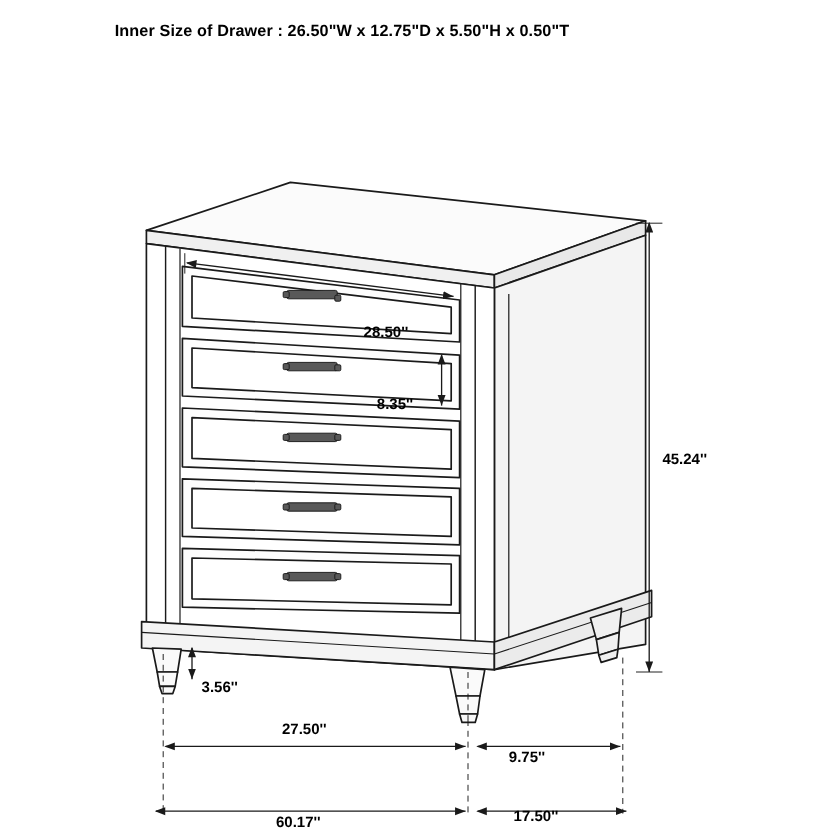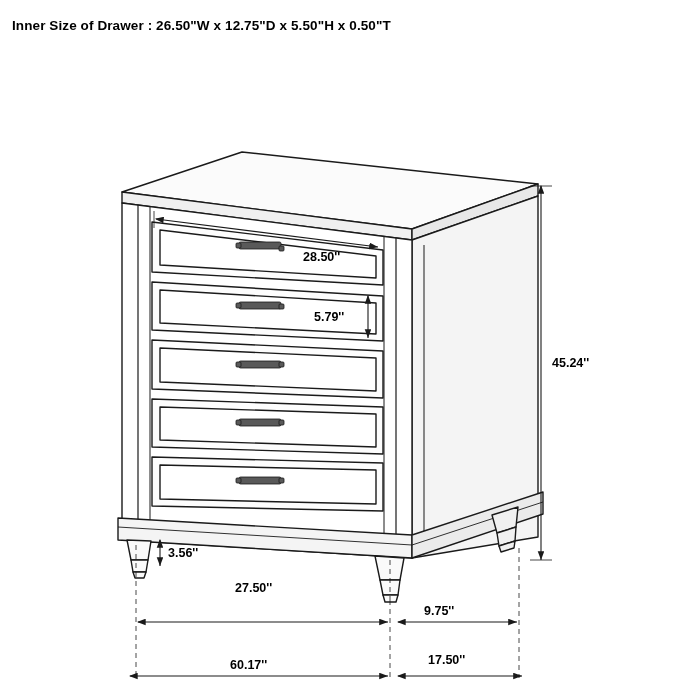--- a/index.html
+++ b/index.html
@@ -18,38 +18,38 @@
   #stage {
     position: relative;
     width: 700px;
     height: 700px;
   }
   #title {
     position: absolute;
     top: 18px;
     left: 0;
     width: 570px;
-    text-align: left;
+    text-align: center;
     font-size: 13.5px;
     font-weight: bold;
     letter-spacing: 0.1px;
-    padding-left: 12px;
   }
   svg#drawing {
     position: absolute;
     top: 0;
     left: 0;
     width: 700px;
     height: 700px;
   }
   .dimlabel {
     position: absolute;
     font-size: 12.5px;
     font-weight: bold;
     white-space: nowrap;
+    margin-top: 20px;
   }
 </style>
 </head>
 <body>
 
 <div id="stage">
 
   <div id="title">Inner Size of Drawer : 26.50"W x 12.75"D x 5.50"H x 0.50"T</div>
 
   <svg id="drawing" viewBox="0 0 700 700">
@@ -165,21 +165,21 @@
       <line x1="398" y1="622" x2="517" y2="622" stroke-width="1.1" marker-start="url(#arrowStart)" marker-end="url(#arrowEnd)"></line>
 
       <line x1="130" y1="676" x2="388" y2="676" stroke-width="1.1" marker-start="url(#arrowStart)" marker-end="url(#arrowEnd)"></line>
 
       <line x1="398" y1="676" x2="522" y2="676" stroke-width="1.1" marker-start="url(#arrowStart)" marker-end="url(#arrowEnd)"></line>
     </g>
   </svg>
 
   <div class="dimlabel" style="left:303px; top:250px;">28.50''</div>
 
-  <div class="dimlabel" style="left:314px; top:310px;">5.79''</div>
+  <div class="dimlabel" style="left:314px; top:310px;">8.35''</div>
 
   <div class="dimlabel" style="left:552px; top:356px;">45.24''</div>
 
   <div class="dimlabel" style="left:168px; top:546px;">3.56''</div>
 
   <div class="dimlabel" style="left:235px; top:581px;">27.50''</div>
 
   <div class="dimlabel" style="left:424px; top:604px;">9.75''</div>
 
   <div class="dimlabel" style="left:230px; top:658px;">60.17''</div>

